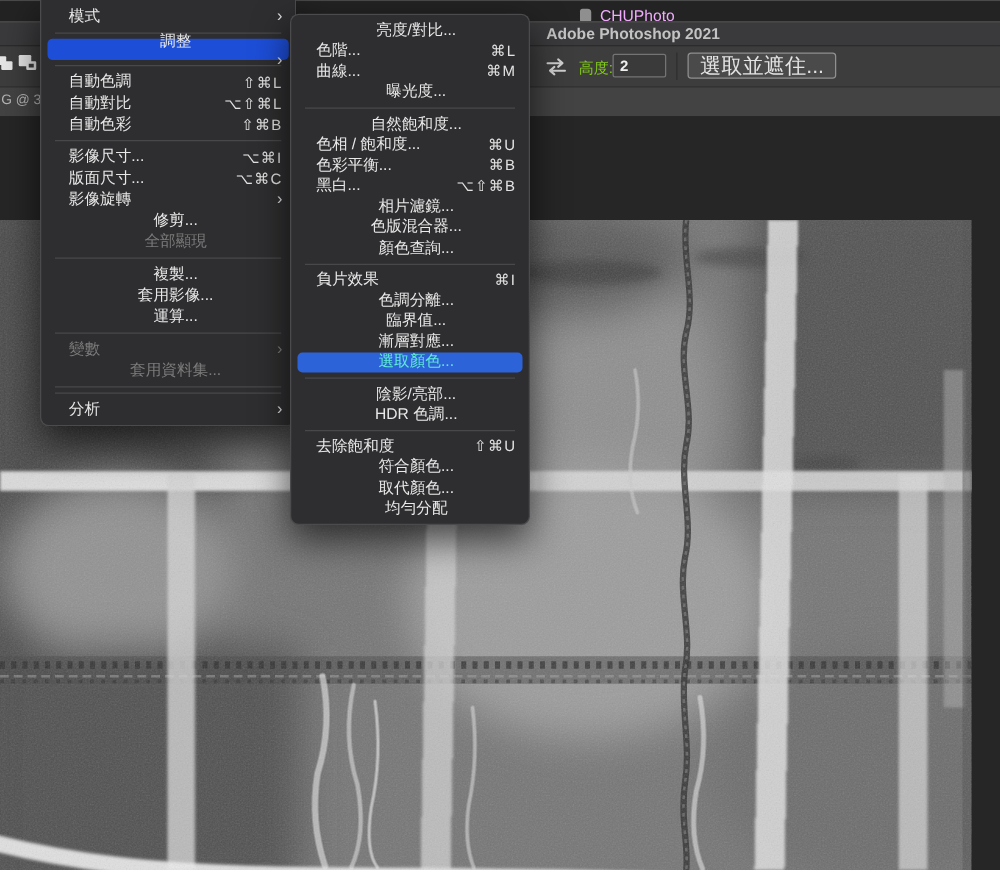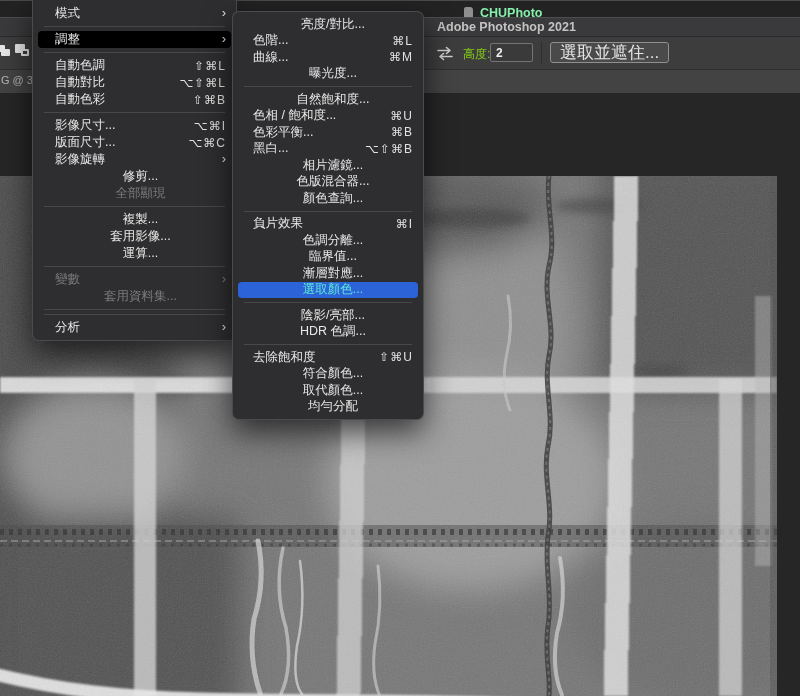--- a/index.html
+++ b/index.html
@@ -5,21 +5,21 @@
   * { margin:0; padding:0; box-sizing:border-box; }
   html,body { width:800px; height:696px; overflow:hidden; background:#262626;
     font-family:"Liberation Sans","DejaVu Sans",sans-serif; }
   #stage { position:relative; width:800px; height:696px; overflow:hidden; }
 
   
   .topline { position:absolute; left:0; top:0; width:800px; height:1px; background:#4a4a4a; }
   #top-strip { position:absolute; left:0; top:1px; width:800px; height:16px; background:#232323; overflow:hidden; }
   .bg-tab { position:absolute; left:464px; top:4px; height:16px; display:flex; align-items:flex-start; gap:7px; }
   .doc-ic { width:9px; height:11px; background:#8f8f8f; border-radius:2px 3px 2px 2px; margin-top:2px; }
-  .bg-tab-label { font-size:12.5px; font-weight:700; color:#86efac; line-height:17px; }
+  .bg-tab-label { font-size:12.5px; font-weight:400; color:#f0abfc; line-height:17px; }
 
   #title-bar { position:absolute; left:0; top:17px; width:800px; height:19px; background:#3a3a3c;
     border-top:1px solid #4d4d4d; }
   #title-bar .title { position:absolute; left:437px; top:2px; font-size:12.5px; font-weight:600; color:#c3c3c3; }
 
   #options-bar { position:absolute; left:0; top:36px; width:800px; height:33px; background:#3d3d3d;
     border-top:1px solid #2b2b2b; }
   .selicon { position:absolute; top:7px; }
   .si1 { left:-4px; width:16px; height:13px; }
   .si1 .a { position:absolute; left:0; top:1px; width:9px; height:7px; background:#e6e6e6; border-radius:1px; }
@@ -50,21 +50,21 @@
     padding:5px 0 4px 0; z-index:40; }
   #adj-submenu { left:232px; top:11px; width:192px; border-radius:7px; padding:4px 0; z-index:50; }
 
   .mi { display:flex; align-items:center; height:17px; padding:0 10px 0 22px;justify-content:center; }
   #adj-submenu .mi { height:16.5px; padding:0 10px 0 20px; }
   .mi .lb { white-space:nowrap; }
   .mi .sc { margin-left:auto; letter-spacing:1px; font-size:12px; color:#e2e2e2; }
   .mi .ch { margin-left:auto; font-size:13px; line-height:1; color:#e0e0e0; transform:translateY(-1px); }
   .mi.dis { color:#7b7b7b; }
   .mi.dis .ch, .mi.dis .sc { color:#7b7b7b; }
-  .mi.hl-gray { background:#000000; border-radius:4px; margin:0 5px; padding-left:17px; padding-right:5px; }
+  .mi.hl-gray { background:#1d4ed8; border-radius:4px; margin:0 5px; padding-left:17px; padding-right:5px;flex-direction:column; }
   .mi.hl-blue { background:#2d63d8; border-radius:4px; margin:0 5px; padding-left:15px; padding-right:5px; color:#5eead4; }
   .ms { height:1px; background:#48484a; margin:4px 11px; }
 </style>
 </head>
 <body>
 
 <div id="stage">
 
   <div class="topline"></div>
   <div id="top-strip">

